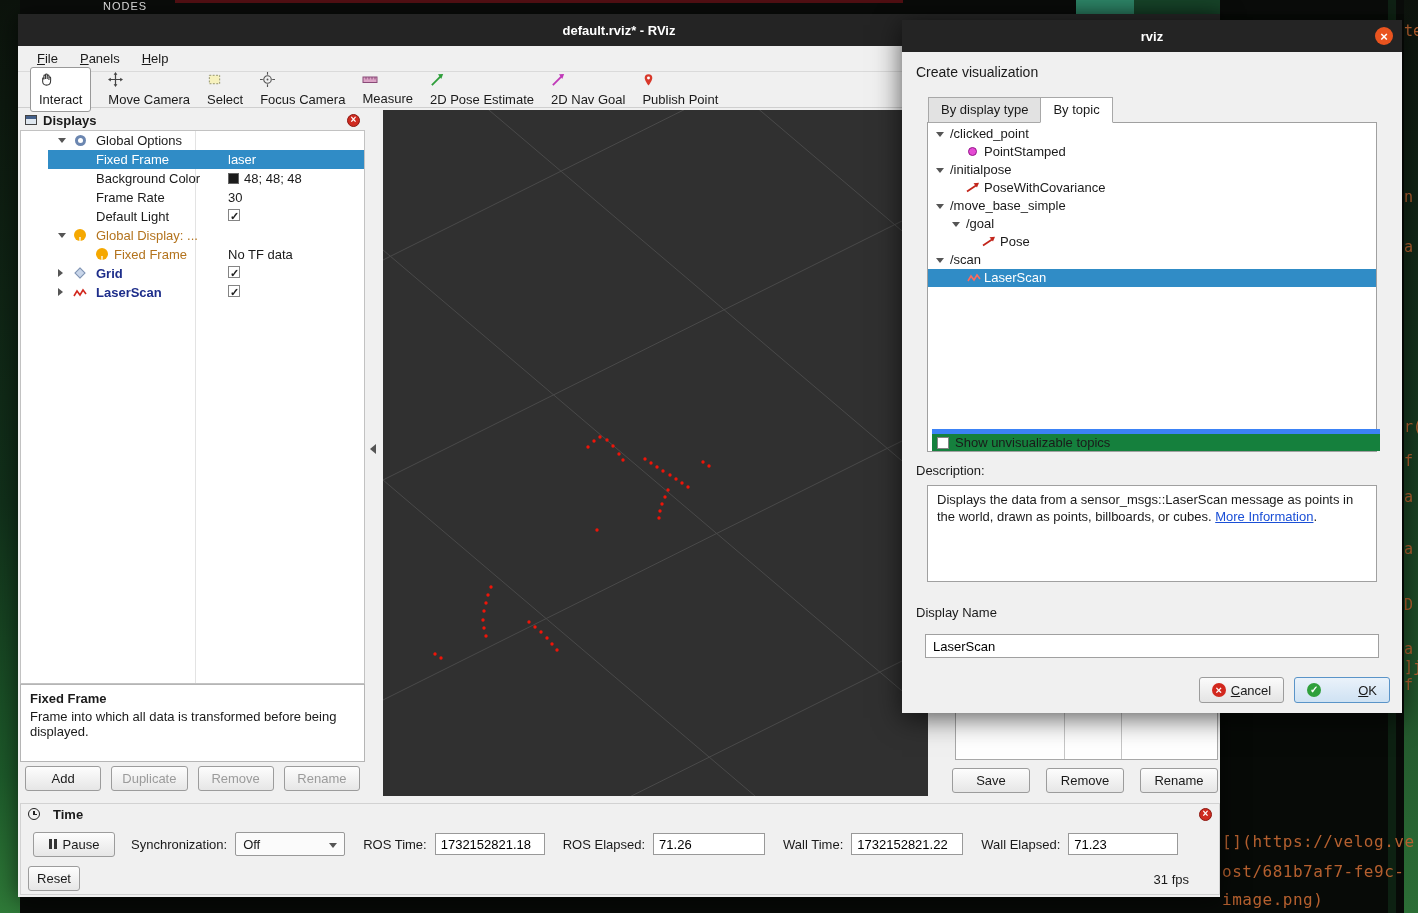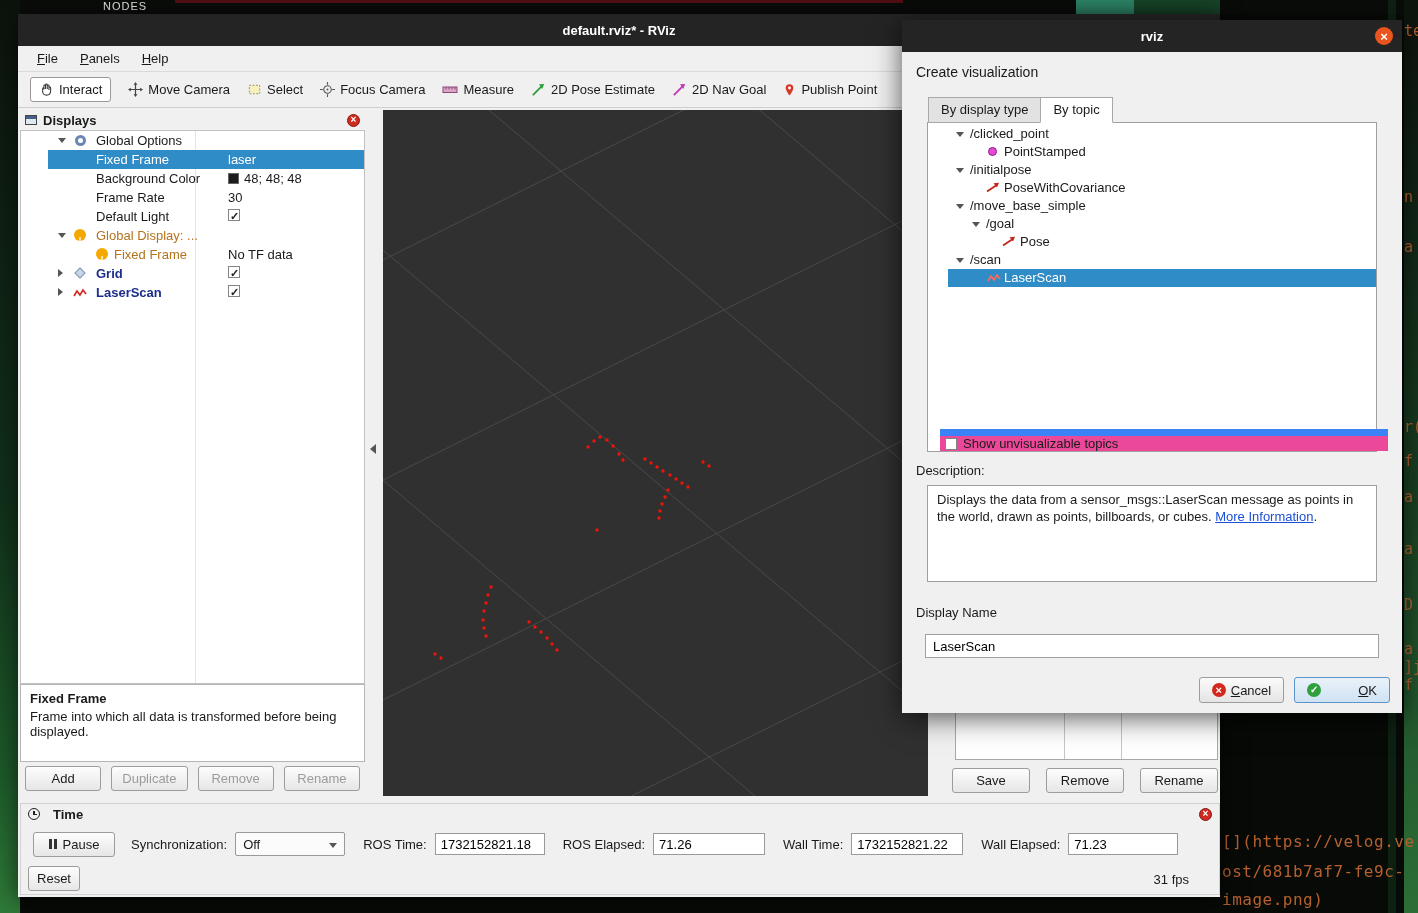--- a/index.html
+++ b/index.html
@@ -44,21 +44,21 @@
   .warn::before { content:"!"; color:#fff; font-size:9px; font-weight:bold; line-height:12px; }
 
   
   .main-window { position:absolute; left:18px; top:14px; width:1202px; height:883px;
     background:#f0f0f0; box-shadow:0 3px 22px rgba(0,0,0,.6); z-index:1; }
   .menubar { position:absolute; left:0; top:32px; right:0; height:26px; background:#f0f0f0;
     border-bottom:1px solid #dadada; display:flex; align-items:center; padding-left:10px; gap:4px; font-size:13px; }
   .menu-item { padding:3px 9px; }
   .toolbar { position:absolute; left:0; top:58px; right:0; height:36px; background:#f0f0f0;
     border-bottom:1px solid #cfcfcf; display:flex; align-items:center; padding-left:12px; gap:17px; font-size:13px; }
-  .tool { display:flex; align-items:center; gap:5px; white-space:nowrap; }
+  .tool { display:flex; gap:5px; white-space:nowrap;flex-direction:column; }
   .tool.pressed { background:#fff; border:1px solid #999; border-radius:3px; padding:4px 8px; }
   .tool svg { flex:0 0 auto; }
 
   
   .displays-header { position:absolute; left:2px; top:96px; width:345px; height:20px;
     display:flex; align-items:center; gap:6px; font-weight:bold; font-size:13px; padding:0 5px; }
   .icon-panel { width:12px; height:10px; border:1px solid #444; background:#dfe7ef; position:relative; }
   .icon-panel::before { content:""; position:absolute; left:0; top:0; right:0; height:3px; background:#44608a; }
   .displays-tree { position:absolute; left:2px; top:116px; width:345px; height:554px;
     background:#fff; border:1px solid #c2c2c2; font-size:13px; overflow:hidden; }
@@ -115,28 +115,28 @@
   .dialog { position:absolute; left:902px; top:20px; width:500px; height:693px; background:#f0f0f0;
     box-shadow:0 5px 26px rgba(0,0,0,.65); z-index:5; }
   .dialog-close { position:absolute; right:9px; top:7px; width:18px; height:18px; border-radius:50%;
     background:#e9541f; color:#fff; display:flex; align-items:center; justify-content:center; }
   .dialog-close::before { content:"×"; font-size:13px; font-weight:bold; line-height:1; }
   .dlg-heading { position:absolute; left:14px; top:44px; font-size:14px; }
   .tabs { position:absolute; left:26px; top:77px; display:flex; z-index:2; }
   .tab { padding:4px 12px; font-size:13px; border:1px solid #a8a8a8; background:#e2e2e2; margin-right:-1px; height:26px; }
   .tab.active { background:#fff; position:relative; z-index:3; border-bottom:1px solid #fff; }
   .topic-box { position:absolute; left:25px; top:102px; width:450px; height:330px; border:1px solid #a0a0a0; background:#fff; }
-  .topic-rows { position:absolute; left:0; top:2px; right:0;margin-left:20px; }
+  .topic-rows { position:absolute; left:0; top:2px; right:0; }
   .trow { position:relative; height:18px; line-height:18px; font-size:13px; }
   .trow .tname { position:absolute; white-space:nowrap; }
   .trow.sel { background:#308cc6; color:#fff; }
   .dot-magenta { width:9px; height:9px; border-radius:50%; background:#e54ad4; border:1px solid #94158a;
     position:absolute; top:4px; }
-  .checkbox-row { position:absolute; left:12px; bottom:0; width:100%; height:22px; background:#ec4899;
-    border-top:7px solid #3b82f6; display:flex; align-items:center; gap:6px; padding-left:5px; font-size:13px; }
+  .checkbox-row { position:absolute; left:4px; bottom:0; width:100%; height:22px; background:#15803d;
+    border-top:5px solid #3b82f6; display:flex; align-items:center; gap:6px; padding-left:5px; font-size:13px; }
   .desc-label { position:absolute; left:14px; top:443px; font-size:13px; }
   .desc-box { position:absolute; left:25px; top:465px; width:450px; height:97px; background:#fff;
     border:1px solid #a0a0a0; padding:6px 9px; font-size:13px; line-height:1.3; }
   .desc-box a { color:#1a4fd6; }
   .dn-label { position:absolute; left:14px; top:585px; font-size:13px; }
   .dn-input { position:absolute; left:23px; top:614px; width:454px; height:24px; border:1px solid #a0a0a0;
     background:#fff; font-size:13px; padding:2px 7px; font-family:"Liberation Sans", sans-serif; }
   .dlg-btns { position:absolute; right:12px; top:657px; display:flex; gap:10px; }
   .dlg-btn { height:26px; padding:0 12px; display:flex; align-items:center; gap:5px; border:1px solid #9c9c9c;
     border-radius:3px; background:linear-gradient(#fbfbfb,#e4e4e4); font-size:13px; }

